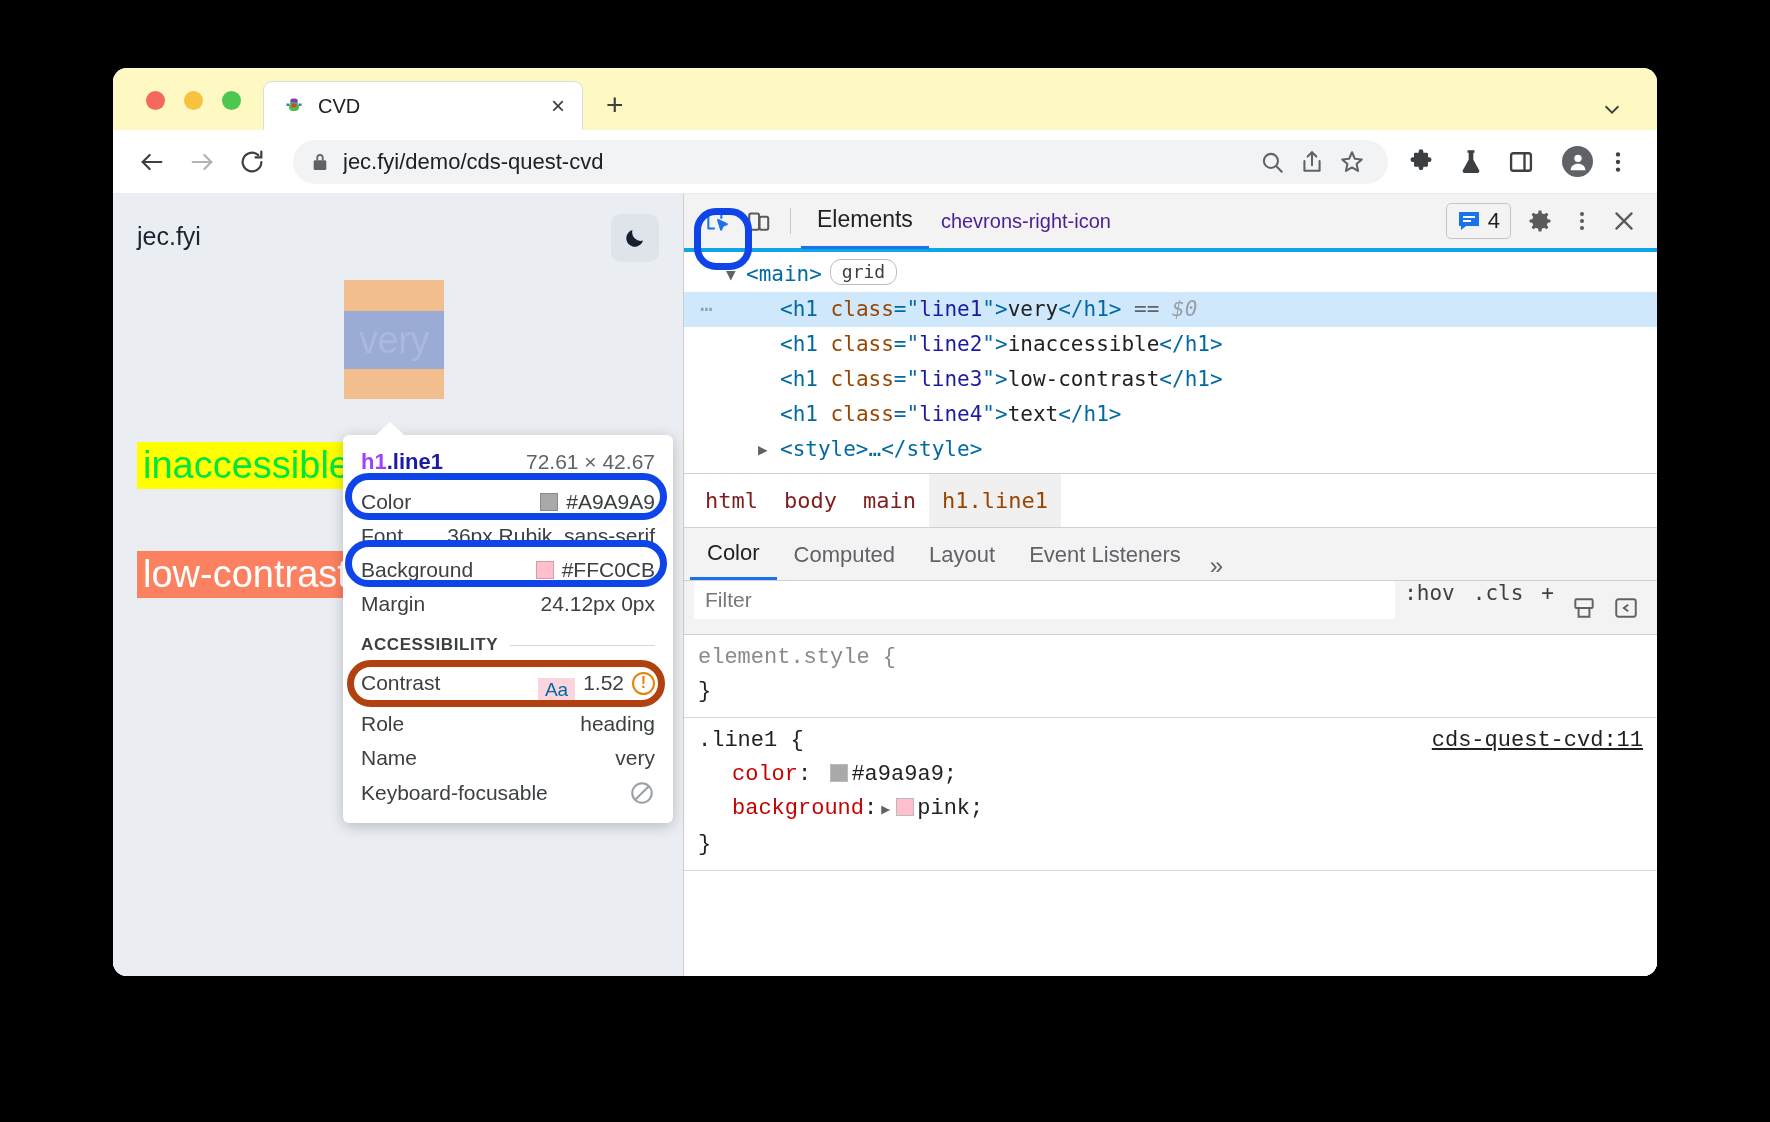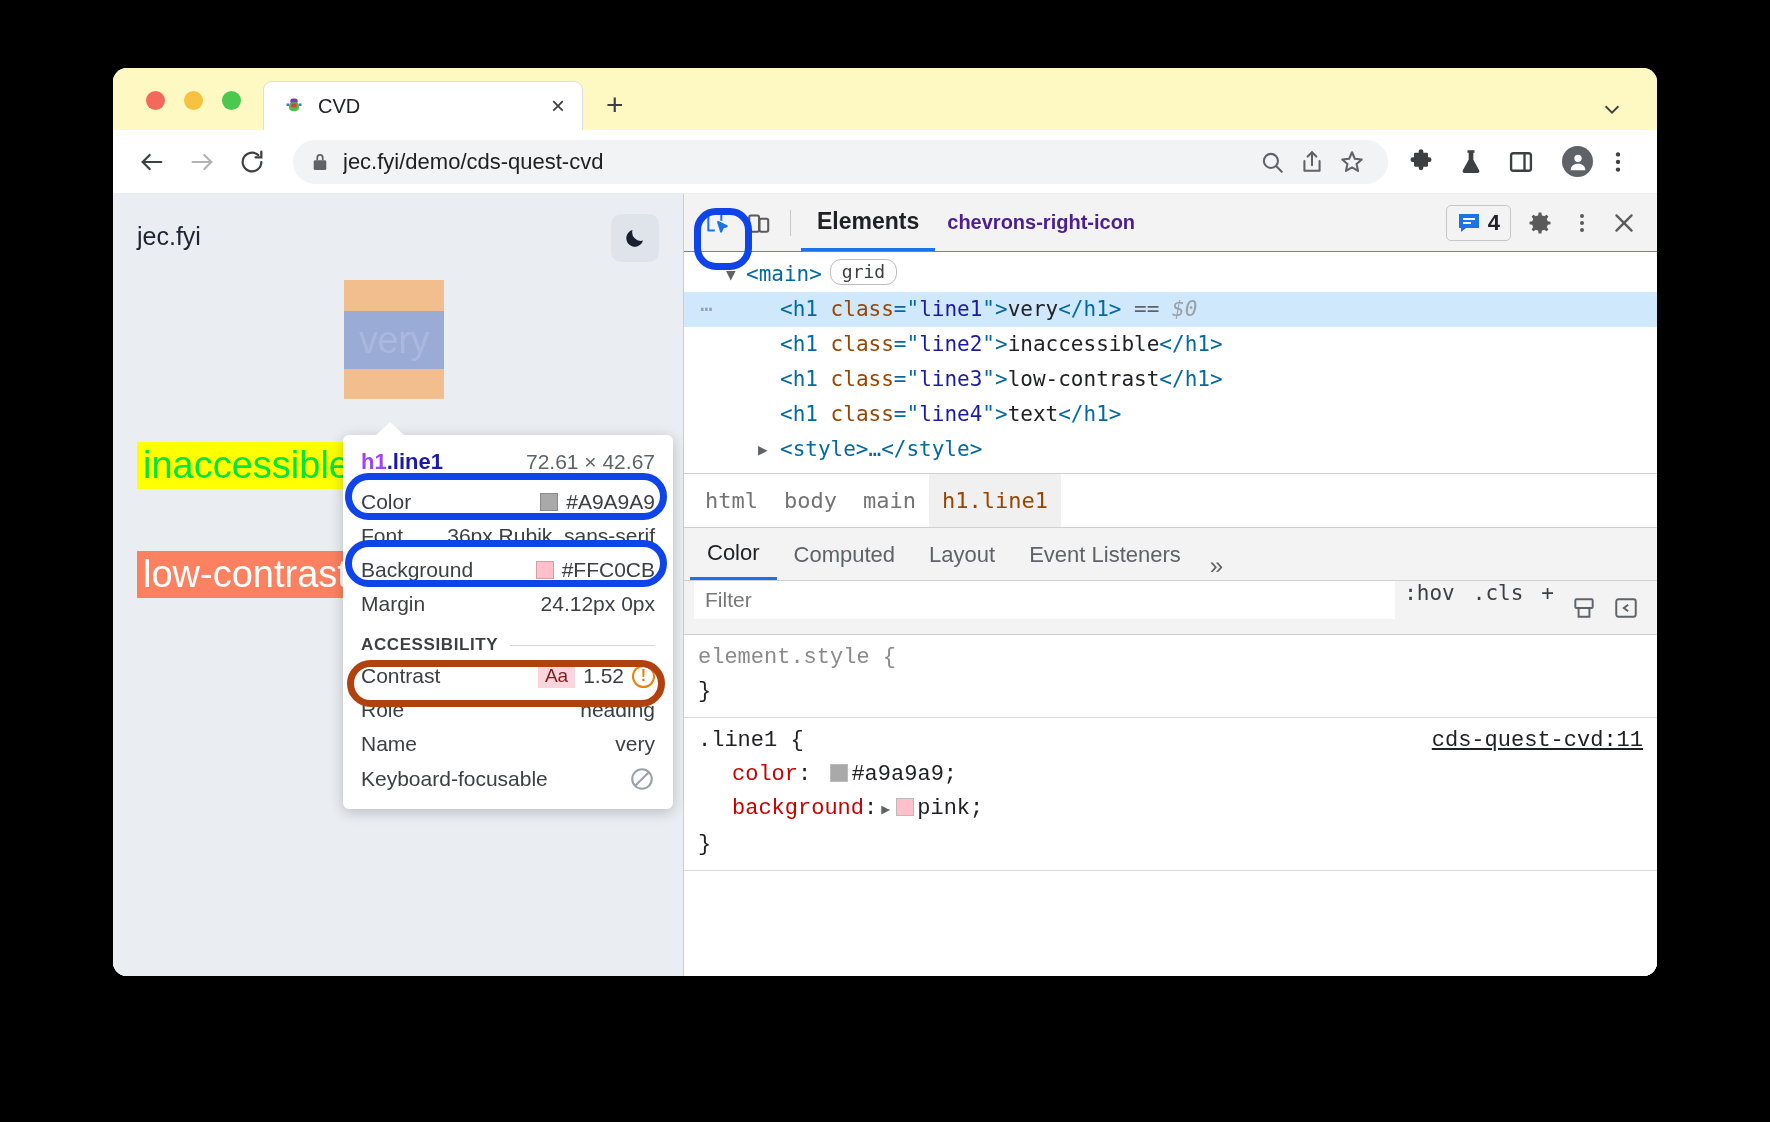--- a/index.html
+++ b/index.html
@@ -198,24 +198,23 @@
     display: flex;
     flex-direction: column;
     min-width: 0;
   }
   #dt-toolbar {
     height: 58px;
     display: flex;
     align-items: center;
     padding: 0 12px;
     background: #f3f3f3;
-    border-bottom: 1px solid #0ea5e9;
+    border-bottom: 4px solid #0ea5e9;
     position: relative;
     flex: none;
-    font-weight: bold;
   }
   .dt-btn {
     width: 42px; height: 40px;
     display: flex; align-items: center; justify-content: center;
     color: #5a5a5a;
     cursor: pointer;
     flex: none;
   }
   #inspect-btn { color: #1a73e8; }
   .dt-sep {
@@ -297,21 +296,21 @@
     padding-left: 8px;
     background: #ffffff;
     font-family: "DejaVu Sans Mono", monospace;
     font-size: 22px;
     flex: none;
   }
   .crumb {
     padding: 0 13px;
     height: 54px;
     display: flex; align-items: center;
-    color: #737373;
+    color: #7f1d1d;
     cursor: pointer;
   }
   .crumb.active { background: #f0f0f0; color: #994500; }
 
   
   #styles-pane {
     border-top: 1px solid #d0d0d0;
     flex: 1;
     display: flex;
     flex-direction: column;
@@ -448,23 +447,24 @@
     display: flex; align-items: center; gap: 12px;
     padding: 14px 18px 4px 18px;
   }
   #tt-acc-title {
     font-size: 17px; letter-spacing: 0.6px;
     color: #3c4043; font-weight: bold;
   }
   #tt-acc-rule { flex: 1; height: 1px; background: #d8d8d8; }
   #tt-aa-chip {
     background: #fbd5dd;
-    color: #7f1d1d;
+    color: #0369a1;
     font-size: 19px;
     padding: 1px 7px;
+    margin-top: 14px;
   }
   .warn-circle {
     width: 23px; height: 23px; border-radius: 50%;
     border: 2px solid #e8820c;
     color: #e8820c;
     font-size: 16px; font-weight: bold;
     display: flex; align-items: center; justify-content: center;
     line-height: 1;
   }
 

